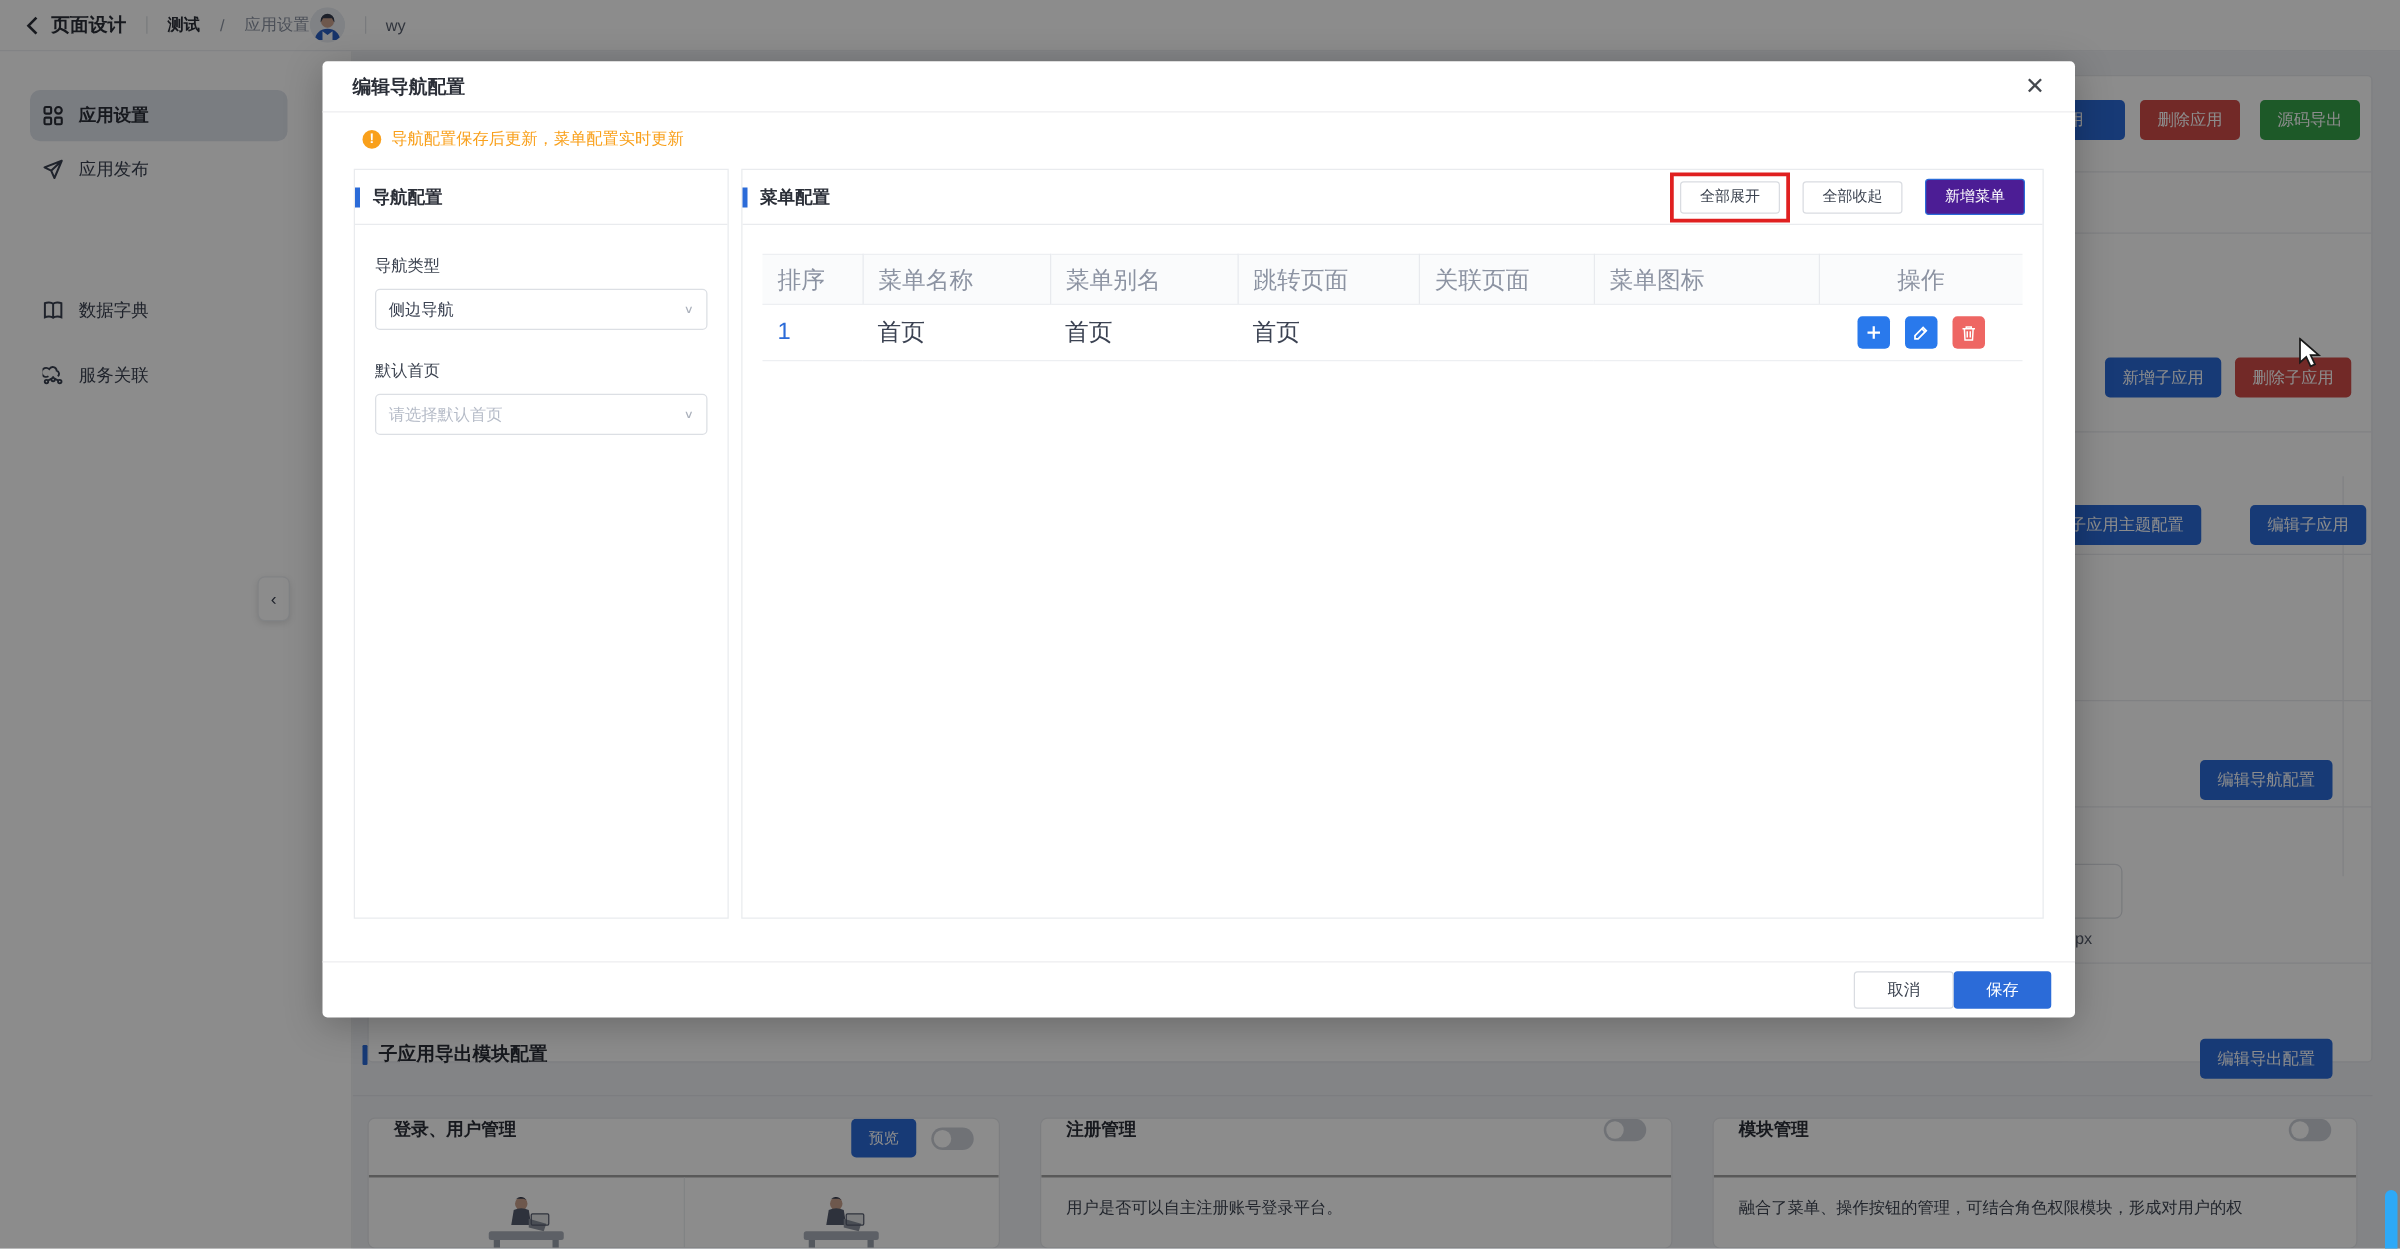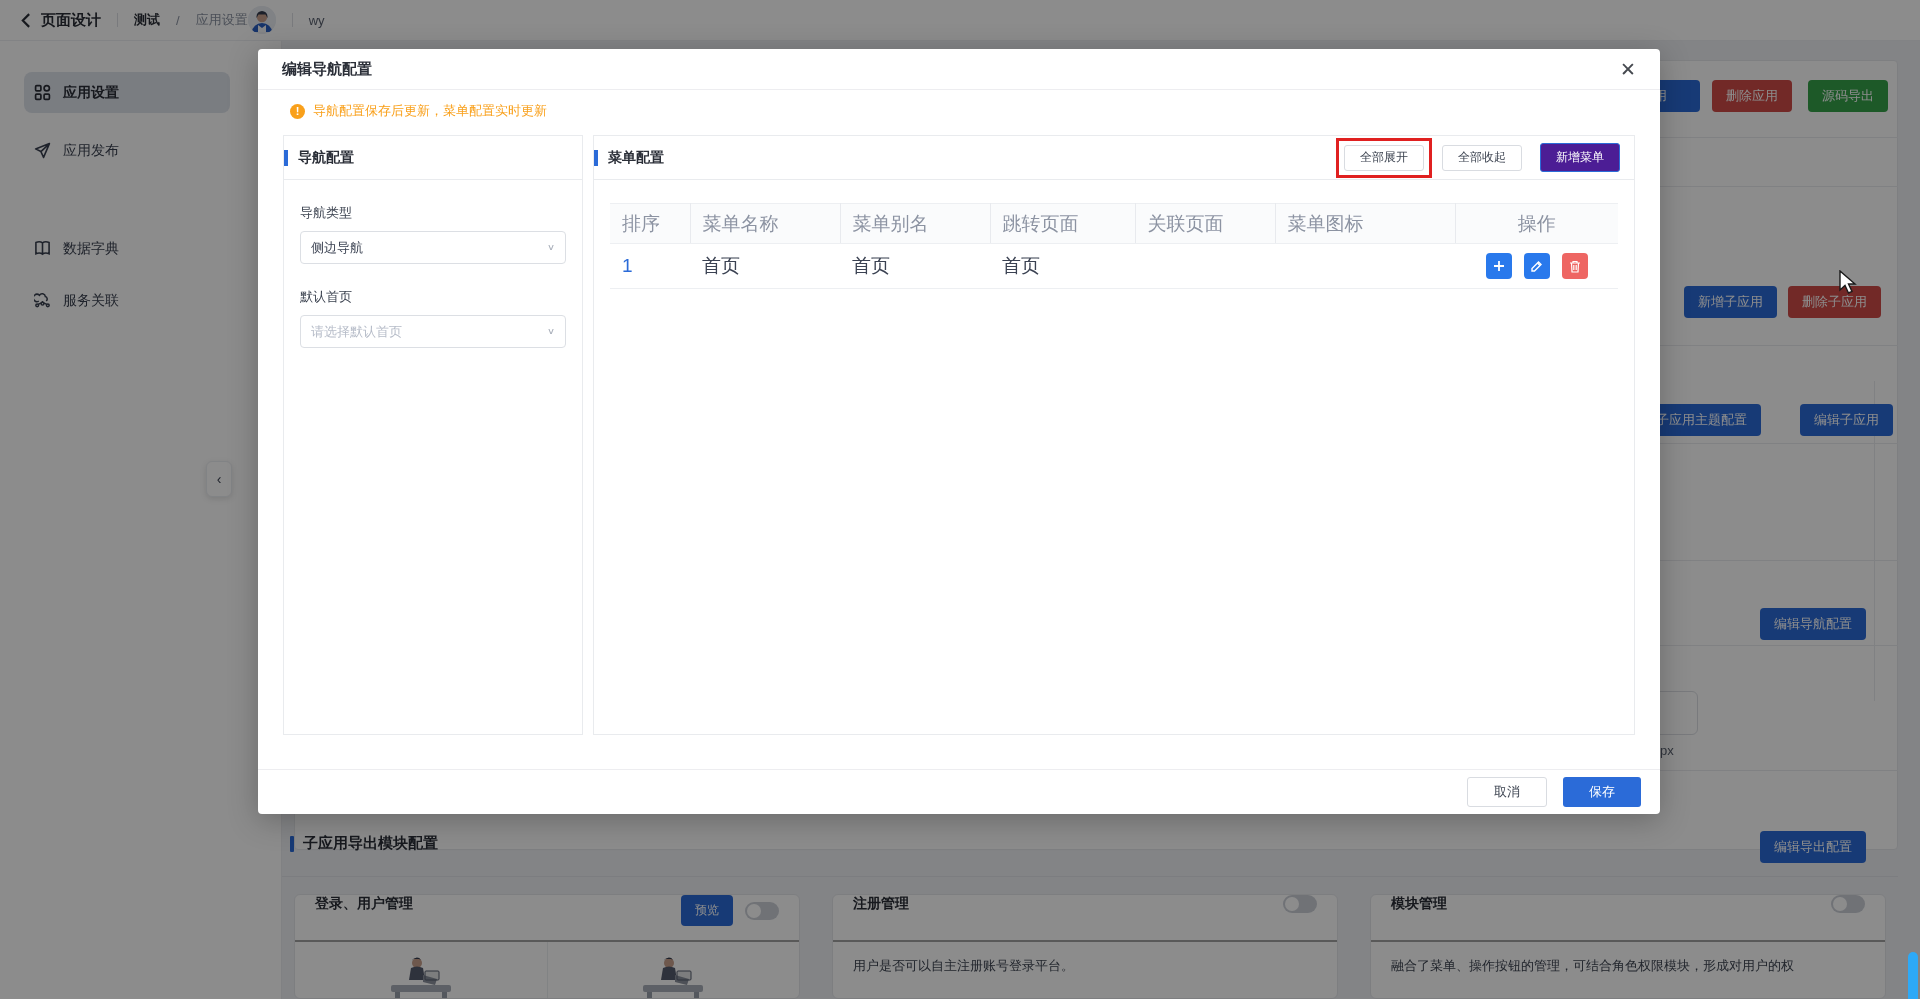--- a/index.html
+++ b/index.html
@@ -88,21 +88,21 @@
   .menu-table th { background:#fafbfc; height:40px; font-weight:normal; color:#8c93a2; text-align:left; padding:0 12px; border-right:1px solid #e8eaee; border-top:1px solid #edeff2; border-bottom:1px solid #edeff2; }
   .menu-table th:last-child { border-right:none; text-align:center; }
   .menu-table td { height:45px; padding:0 12px; color:#3b4252; border-bottom:1px solid #edeff2; }
   .sort-link { color:#2b6bd8; cursor:pointer; }
   .actions { display:flex; gap:12px; justify-content:center; }
   .act-btn { width:26px; height:26px; border-radius:4px; display:flex; align-items:center; justify-content:center; cursor:pointer; color:#fff; }
   .act-btn.blue { background:#2979ec; }
   .act-btn.red { background:#ee6663; }
   .act-btn svg { display:block; }
 
-  .modal-footer { position:absolute; left:0; bottom:0; width:100%; height:45px; border-top:1px solid #ededf0; display:flex; align-items:center; justify-content:flex-end; gap:16px; padding-right:19px; }
+  .modal-footer { position:absolute; left:0; bottom:0; width:100%; height:45px; border-top:1px solid #ededf0; display:flex; align-items:center; justify-content:flex-end; gap:0; padding-right:19px; }
   .btn { height:30px; padding:0 26px; border-radius:3px; font-size:13px; display:flex; align-items:center; cursor:pointer; }
   .btn.ghost { border:1px solid #d9dce1; background:#fff; color:#3c4350; }
   .btn.primary { background:#2b6bd8; color:#fff; }
 
   .cursor { position:absolute; left:1838px; top:270px; z-index:50; }
 </style>
 </head>
 <body>
 
 <div class="screen">
@@ -140,21 +140,21 @@
       <svg class="side-icon" viewBox="0 0 16 16">
           <g fill="none" stroke="#2b2f38" stroke-width="1.6">
             <rect x="1.5" y="1.5" width="5" height="5" rx="1"></rect>
             <rect x="9.5" y="1.5" width="5" height="5" rx="2.5"></rect>
             <rect x="1.5" y="9.5" width="5" height="5" rx="1"></rect>
             <rect x="9.5" y="9.5" width="5" height="5" rx="1"></rect>
           </g>
         </svg>
       <span>应用设置</span>
     </div>
-    <div class="side-item" style="top:89px;">
+    <div class="side-item" style="top:74px;">
       <svg class="side-icon" viewBox="0 0 16 16">
           <path d="M14.5 1.5 L1.5 6.5 L6.5 9 L9 14.5 Z M6.5 9 L14.5 1.5" fill="none" stroke="#3a4150" stroke-width="1.5" stroke-linejoin="round"></path>
         </svg>
       <span>应用发布</span>
     </div>
     <div class="side-item" style="top:187px;">
       <svg class="side-icon" viewBox="0 0 16 16">
           <g fill="none" stroke="#3a4150" stroke-width="1.5">
             <path d="M8 2.8 C6.5 1.6 3.5 1.6 1.8 2.4 L1.8 13 C3.5 12.2 6.5 12.2 8 13.4 C9.5 12.2 12.5 12.2 14.2 13 L14.2 2.4 C12.5 1.6 9.5 1.6 8 2.8 Z M8 2.8 L8 13.4"></path>
           </g>

